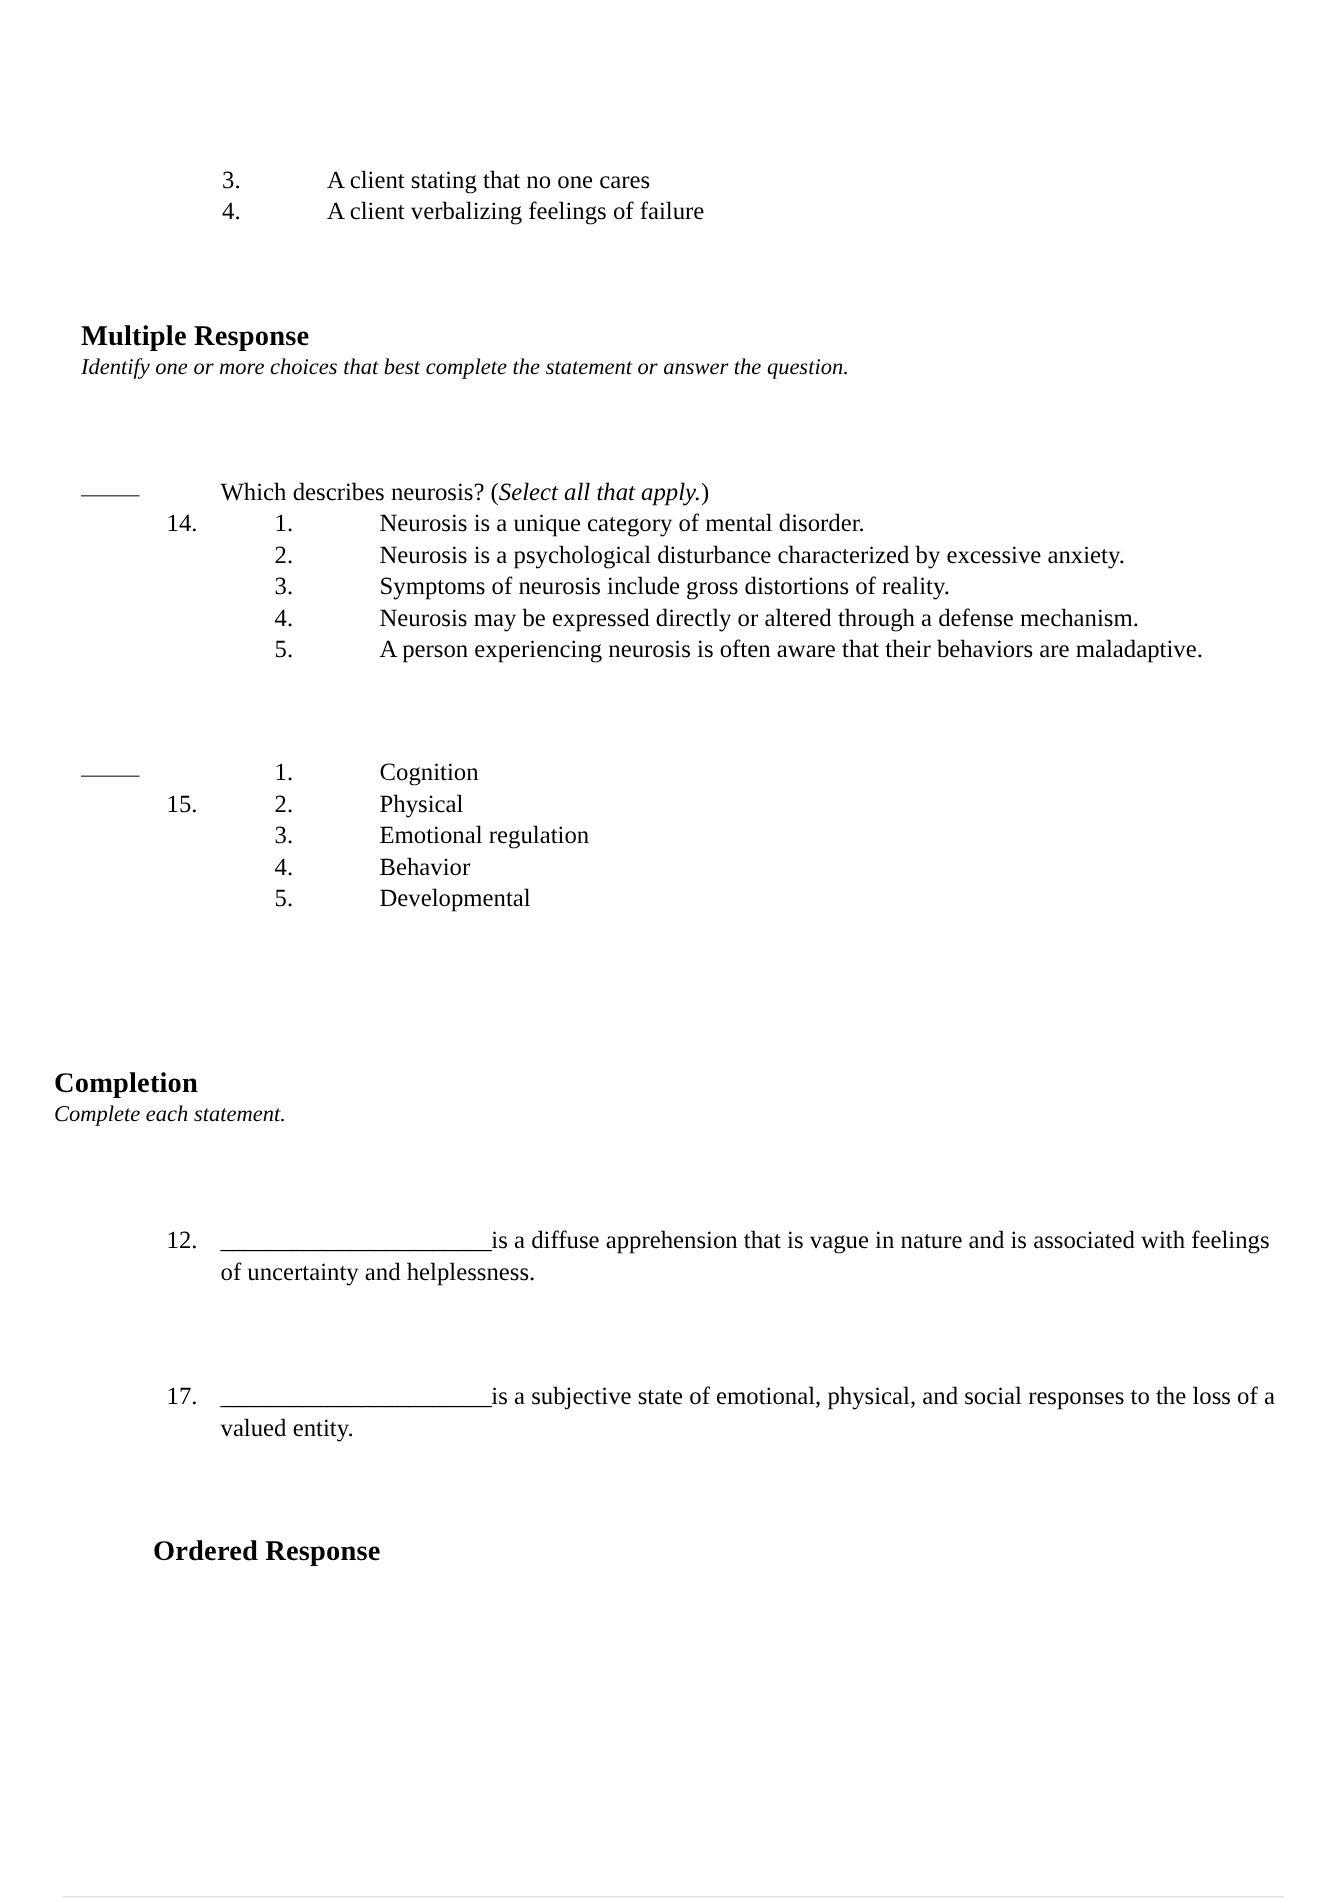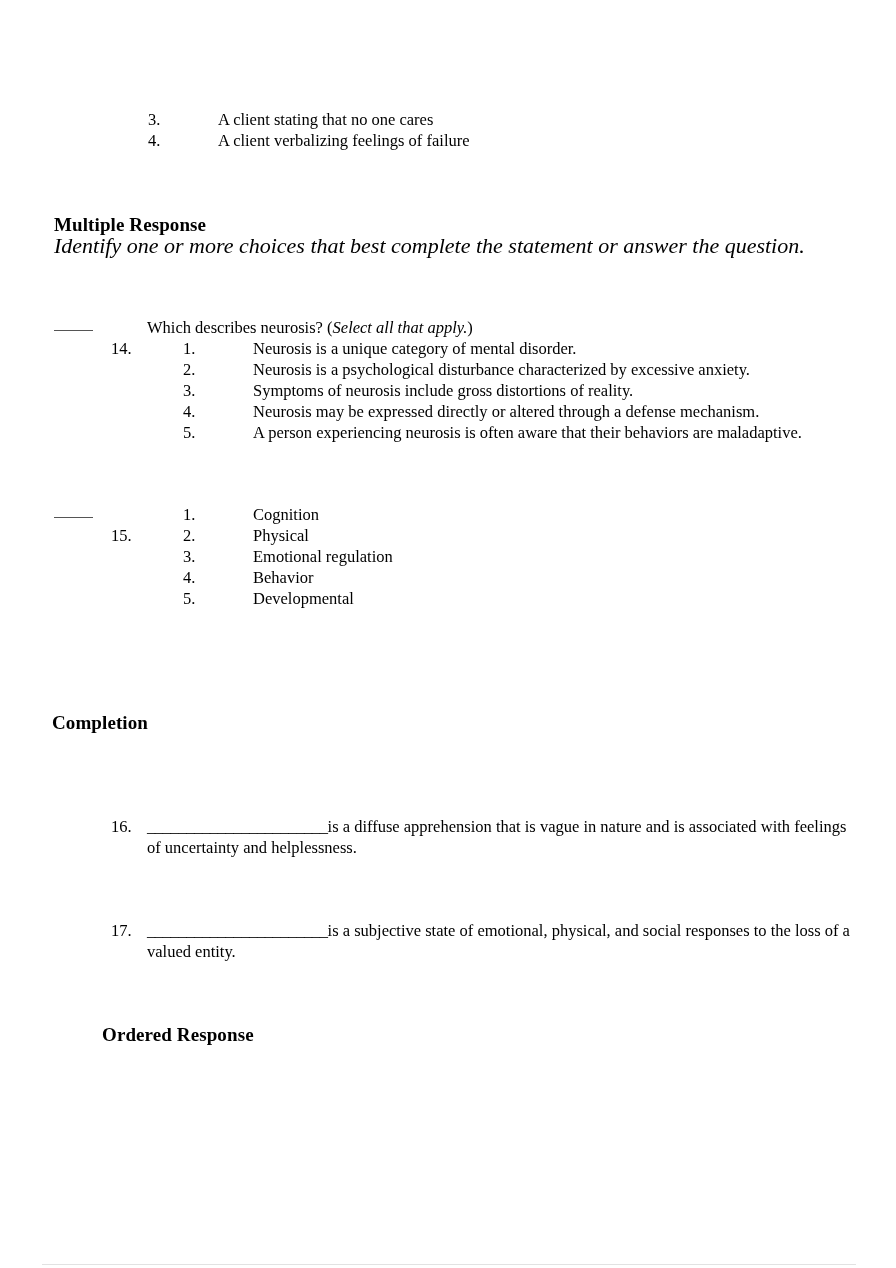--- a/index.html
+++ b/index.html
@@ -53,21 +53,21 @@
 
   
   .sec-heading {
     font-weight: bold;
     font-size: 19px;
     line-height: 21px;
     letter-spacing: 0.1px;
   }
   .sec-directions {
     font-style: italic;
-    font-size: 22px;
+    font-size: 15px;
     line-height: 21px;
   }
 
   
   .q-row {
     display: flex;
     align-items: flex-start;
     font-size: 16.5px;
     line-height: 21px;
   }
@@ -212,27 +212,28 @@
           </div>
           <div class="opt-row">
             <span class="opt-num">5.</span>
             <span class="opt-text">Developmental</span>
           </div>
         </div>
       </div>
     </div>
   </div>
 
-  <div class="block" style="left:52px; top:712px; width:800px;">
+  <div class="block" style="left:36px; top:712px; width:800px;">
     <div class="sec-heading">Completion</div>
+    <div class="sec-directions">Complete each statement.</div>
   </div>
 
   <div class="block" style="left:111px; top:816px; width:745px;">
     <div class="c-row">
-      <div class="c-num">16.</div>
+      <div class="c-num">12.</div>
       <div class="c-body"><span class="fill-blank">_______________________</span><span>is a diffuse apprehension that is vague in nature and is associated with feelings of uncertainty and helplessness.</span></div>
     </div>
   </div>
 
   <div class="block" style="left:111px; top:920px; width:760px;">
     <div class="c-row">
       <div class="c-num">17.</div>
       <div class="c-body"><span class="fill-blank">_______________________</span><span>is a subjective state of emotional, physical, and social responses to the loss of a valued entity.</span></div>
     </div>
   </div>

